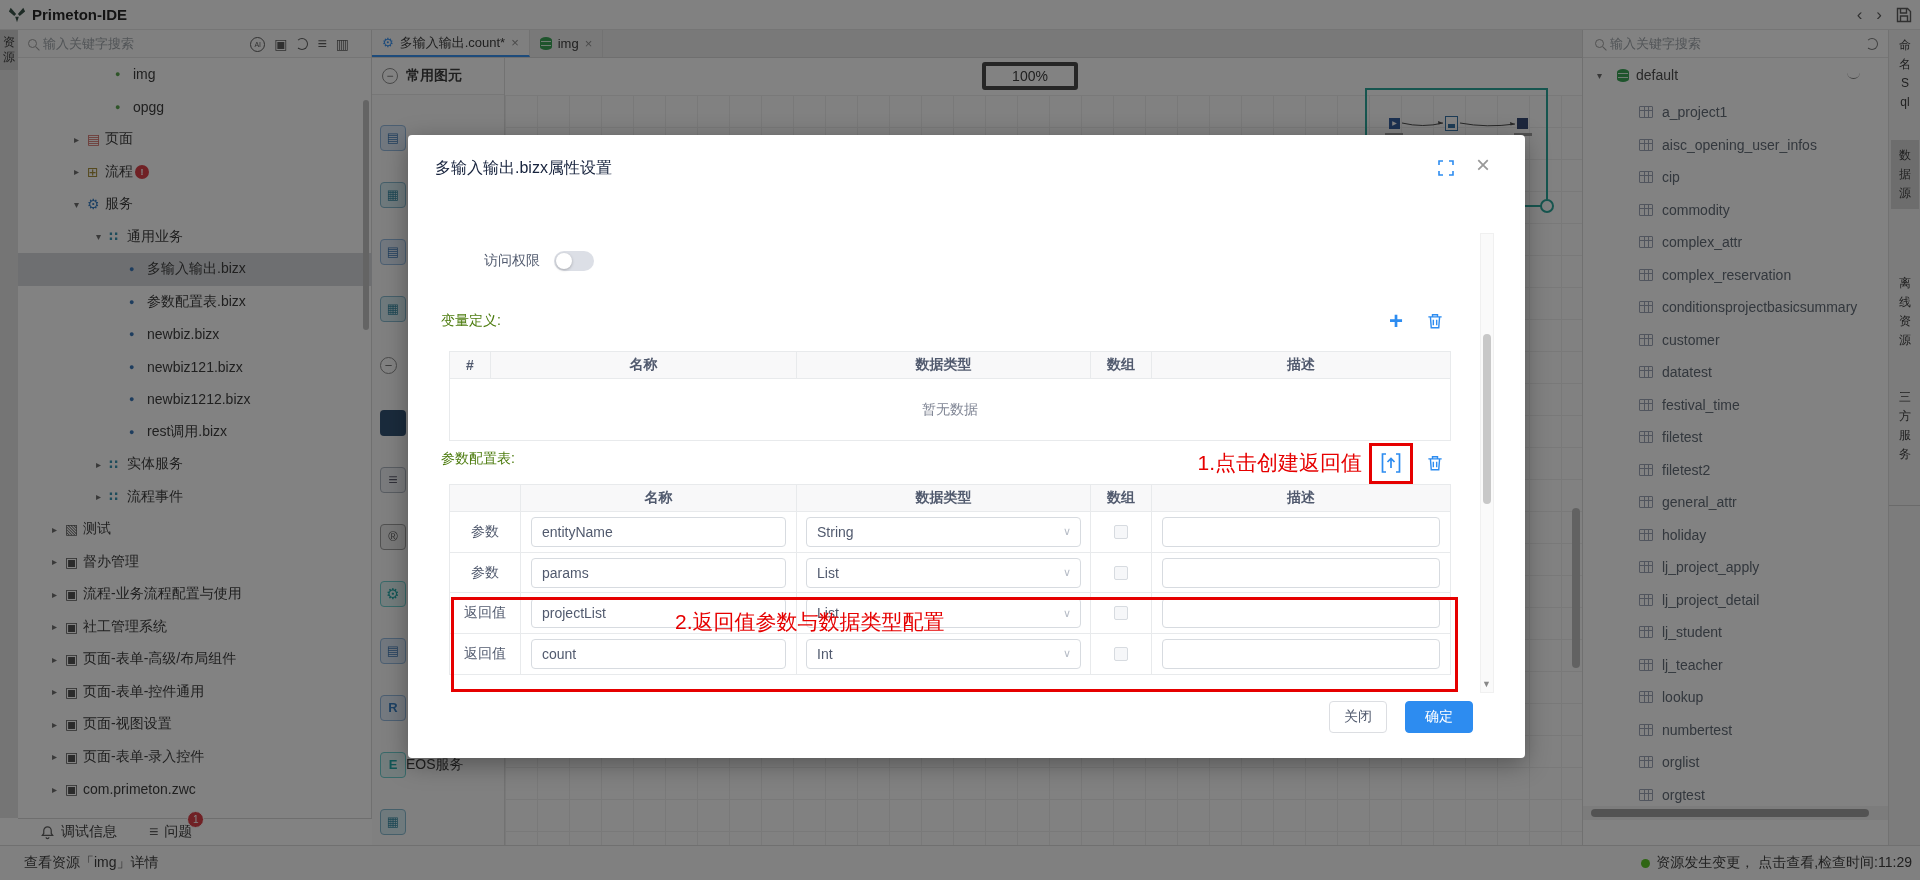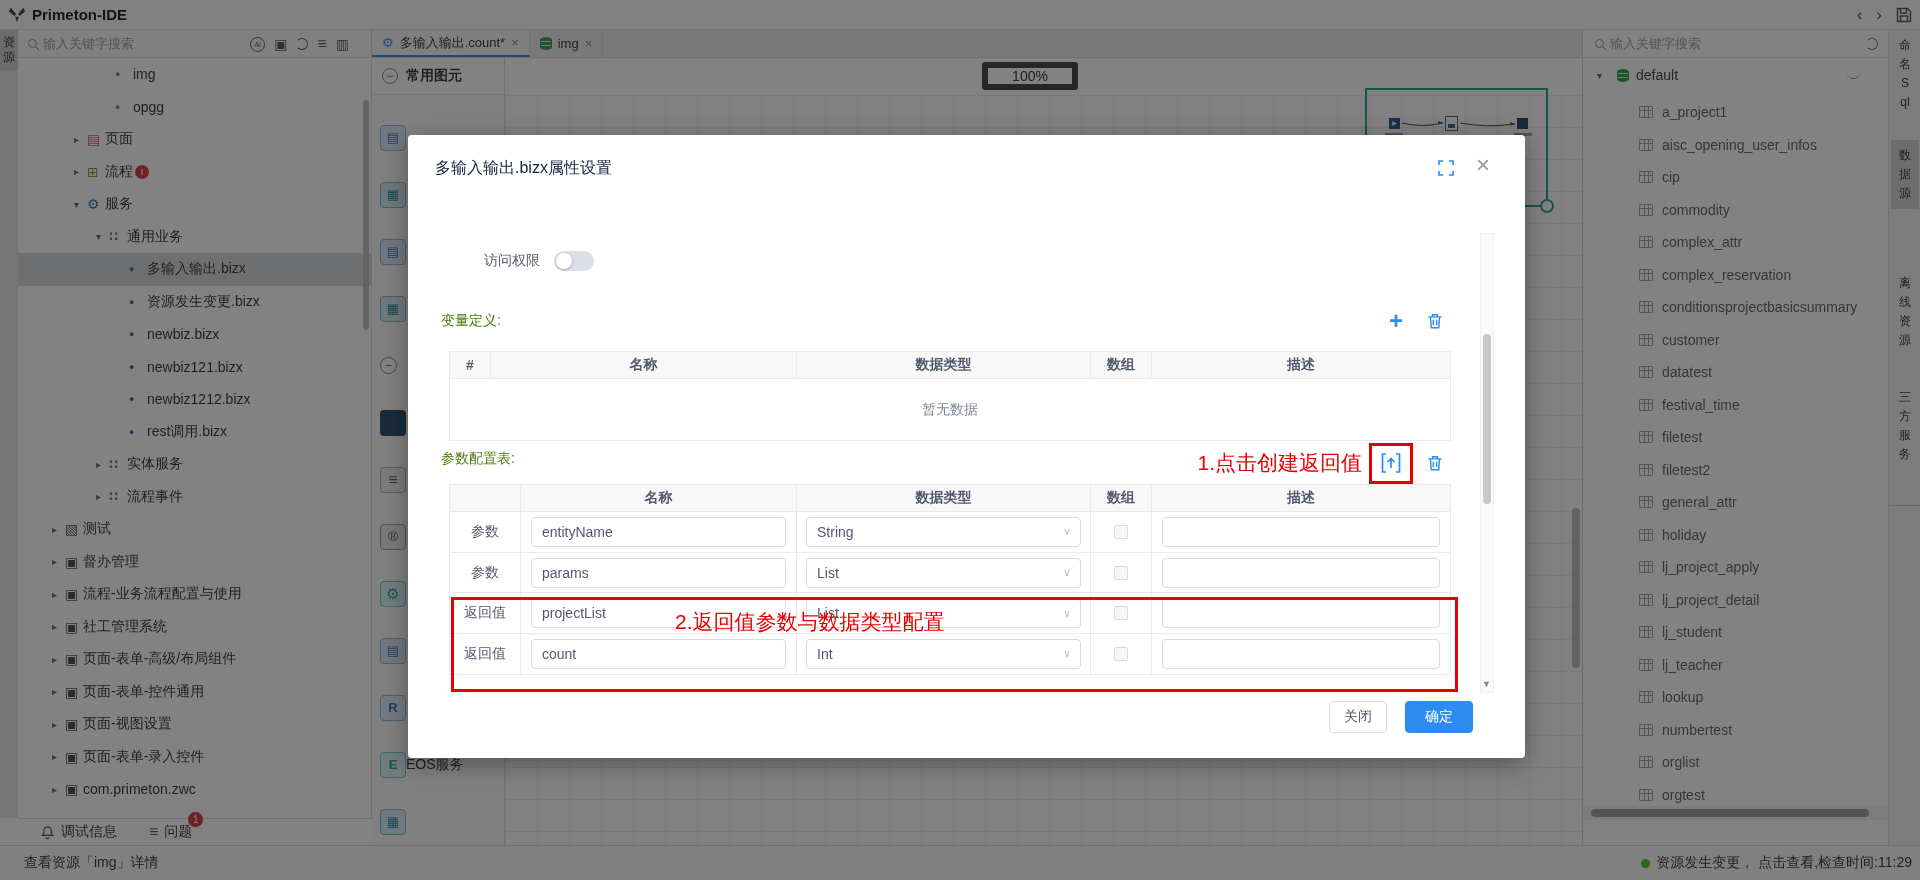--- a/index.html
+++ b/index.html
@@ -107,21 +107,21 @@
   .tool { position:absolute; top:66px; display:flex; align-items:center; justify-content:center; cursor:pointer; color:#4a4a4a; }
   .tool[data-icon="run-icon"] { width:20px; height:20px; border:1.6px solid #4a4a4a; border-radius:50%; }
   .tool[data-icon="run-icon"]::before { content:"▶"; font-size:8px; }
   .tool[data-icon="debug-run-icon"] { color:#3f9d44; }
   .tool[data-icon="debug-icon"] { color:#4a4a4a; }
   .tool[data-icon="undo-icon"]::before { content:"↶"; font-size:20px; }
   .tool[data-icon="redo-icon"]::before { content:"↷"; font-size:20px; }
   .tool[data-icon="zoom-in-icon"], .tool[data-icon="zoom-out-icon"] { width:18px; height:18px; border:1.6px solid #4a4a4a; border-radius:50%; font-size:13px; }
   .tool[data-icon="zoom-in-icon"]::before { content:"+"; }
   .tool[data-icon="zoom-out-icon"]::before { content:"−"; }
-  .zoom-box { position:absolute; left:477px; top:4px; width:96px; height:28px; border:6px solid #404040; border-radius:3px; background:#fff; display:flex; align-items:center; justify-content:center; font-size:14px; color:#333; }
+  .zoom-box { position:absolute; left:477px; top:4px; width:96px; height:28px; border:4px solid #404040; border-radius:3px; background:#fff; display:flex; align-items:center; justify-content:center; font-size:14px; color:#333; }
   .grid { position:absolute; left:0; top:37px; width:1077px; height:750px; background-color:#fcfcfc;
           background-image:linear-gradient(#ececec 1px, transparent 1px), linear-gradient(90deg, #ececec 1px, transparent 1px);
           background-size:32px 32px; }
   .canvas-vscroll { position:absolute; right:2px; top:450px; width:8px; height:160px; background:#bdbdbd; border-radius:4px; }
 
   .minimap { position:absolute; left:860px; top:30px; width:183px; height:119px; border:2px solid #1fa294; }
   .mm-node { position:absolute; }
   .mm-n1 { left:22px; top:28px; width:11px; height:11px; background:#2b579a; color:#fff; font-size:6px; text-align:center; line-height:11px; }
   .mm-n1::before { content:"▶"; }
   .mm-n2 { left:78px; top:26px; width:13px; height:15px; border:1.5px solid #2d6da3; background:#fff; }
@@ -299,21 +299,21 @@
         <div class="tree-row" data-cls="d3 sel">
           <span class="arrow"></span>
           <span class="ticon" data-icon="dot-blue-icon"></span>
           <span class="tlabel">多输入输出.bizx</span>
 
         </div>
 
         <div class="tree-row" data-cls="d3">
           <span class="arrow"></span>
           <span class="ticon" data-icon="dot-blue-icon"></span>
-          <span class="tlabel">资源发生变更.bizx</span>
+          <span class="tlabel">参数配置表.bizx</span>
 
         </div>
 
         <div class="tree-row" data-cls="d3">
           <span class="arrow"></span>
           <span class="ticon" data-icon="dot-blue-icon"></span>
           <span class="tlabel">newbiz.bizx</span>
 
         </div>
 

